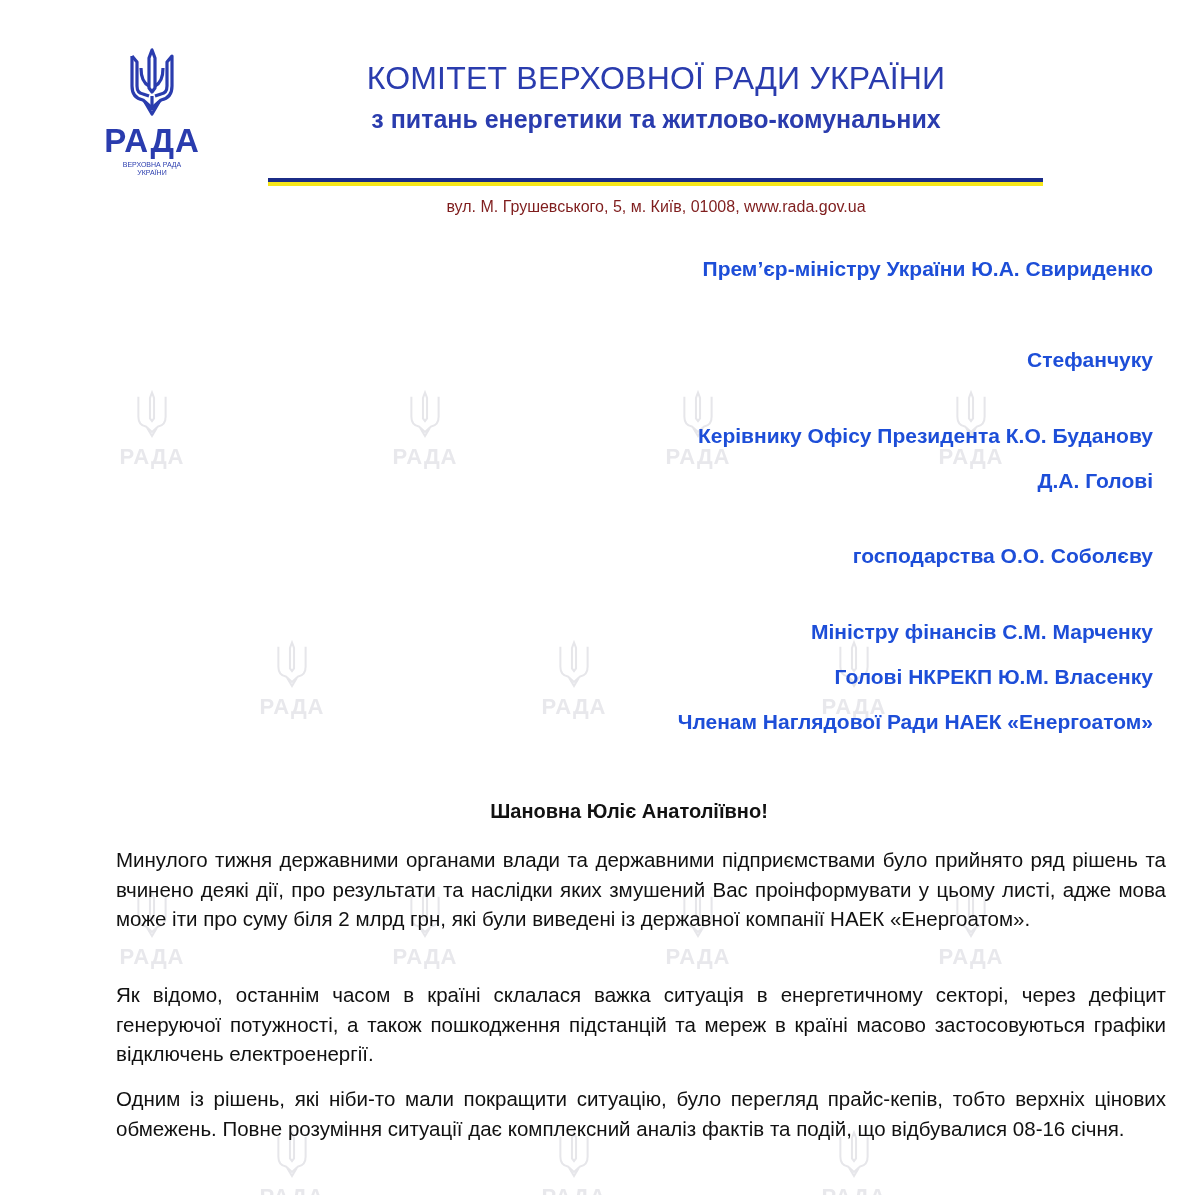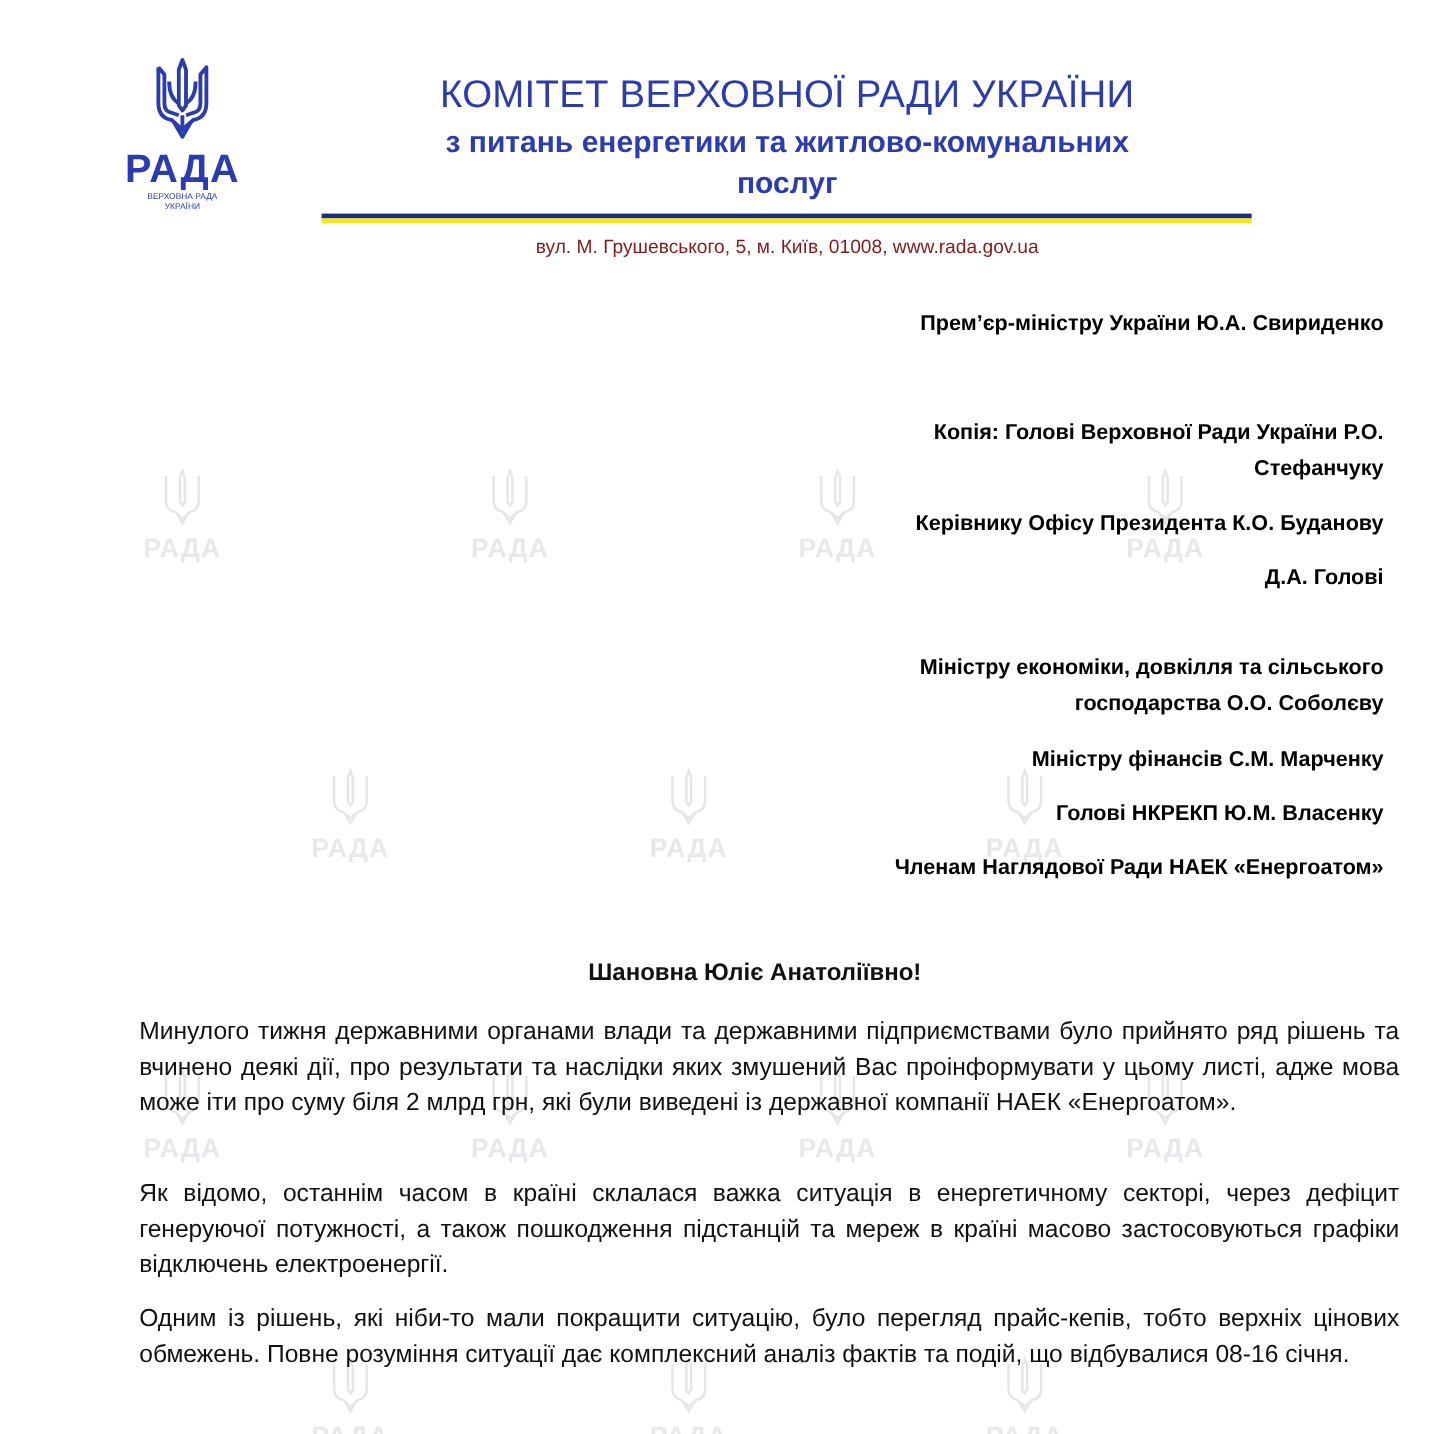--- a/index.html
+++ b/index.html
@@ -10,21 +10,21 @@
   .wm .wt { font-weight: bold; font-size: 22px; letter-spacing: 1px; color: #e6e6ea; margin-top: 4px; }
   .logo { position: absolute; left: 100px; top: 48px; width: 104px; text-align: center; color: #2a3cae; }
   .logo .rada { font-weight: bold; font-size: 33px; letter-spacing: 1px; margin-top: 6px; line-height: 1; }
   .logo .sub { font-size: 7px; line-height: 8px; margin-top: 4px; text-transform: uppercase; }
   .hdr { position: absolute; left: 268px; width: 776px; text-align: center; color: #2a3cae; }
   .hdr .t1 { position: absolute; top: 60px; left: 0; right: 0; font-weight: normal; font-size: 32px; letter-spacing: 0.2px; }
   .hdr .t2 { position: absolute; top: 102px; left: 0; right: 0; font-weight: bold; font-size: 25px; line-height: 34px; }
   .stripe-blue { position: absolute; left: 268px; top: 178px; width: 775px; height: 4px; background: #1b2c87; }
   .stripe-yellow { position: absolute; left: 268px; top: 182px; width: 775px; height: 4px; background: #f6e61a; }
   .addr { position: absolute; top: 198px; left: 268px; width: 776px; text-align: center; font-size: 16px; color: #7f1d1d; }
-  .recip { position: absolute; right: 47px; width: 650px; text-align: right; font-weight: bold; font-size: 18px; line-height: 30px; color: #000000; }
+  .recip { position: absolute; right: 47px; width: 650px; text-align: right; font-weight: bold; font-size: 21px; line-height: 30px; color: #1d4ed8; }
   .salut { position: absolute; top: 800px; left: 0; width: 1258px; text-align: center; font-weight: bold; font-size: 20px; }
   .para { position: absolute; left: 104px; width: 1050px; font-size: 20.5px; line-height: 29.5px; text-align: justify; color: #111; margin-left: 12px; }
 </style>
 </head>
 <body>
 
 <div id="wm-layer">
     <div class="wm" style="left: 107px; top: 390px;">
       <svg class="tr" width="34" height="50" viewBox="0 0 50 70">
         <g fill="none" stroke="#e4e4e8" stroke-width="3">
@@ -181,38 +181,35 @@
   </svg>
   <div class="rada">РАДА</div>
   <div class="sub">Верховна Рада</div>
   <div class="sub" style="margin-top:0">України</div>
 </div>
 
 <div class="hdr">
   <div class="t1">КОМІТЕТ ВЕРХОВНОЇ РАДИ УКРАЇНИ</div>
   <div class="t2">
     <div>з питань енергетики та житлово-комунальних</div>
-    <div>послуг</div>
   </div>
 </div>
 <div class="stripe-blue"></div>
 <div class="stripe-yellow"></div>
 <div class="addr">вул. М. Грушевського, 5, м. Київ, 01008,  www.rada.gov.ua</div>
 
 <div class="recip" style="top:254px;">Прем’єр-міністру України Ю.А. Свириденко</div>
 <div class="recip" style="top:345px;">
-  <div>Копія: Голові Верховної Ради України Р.О.</div>
   <div>Стефанчуку</div>
 </div>
 <div class="recip" style="top:421px;">Керівнику Офісу Президента К.О. Буданову</div>
 <div class="recip" style="top:466px;">
   <div>Д.А. Голові</div>
 </div>
 <div class="recip" style="top:541px;">
-  <div>Міністру економіки, довкілля та сільського</div>
   <div>господарства О.О. Соболєву</div>
 </div>
 <div class="recip" style="top:617px;">Міністру фінансів С.М. Марченку</div>
 <div class="recip" style="top:662px;">Голові НКРЕКП Ю.М. Власенку</div>
 <div class="recip" style="top:707px;">Членам Наглядової Ради НАЕК «Енергоатом»</div>
 
 <div class="salut">Шановна Юліє Анатоліївно!</div>
 <div class="para" style="top:845px;">Минулого тижня державними органами влади та державними підприємствами було прийнято ряд рішень та вчинено деякі дії, про результати та наслідки яких змушений Вас проінформувати у цьому листі, адже мова може іти про суму біля 2 млрд грн, які були виведені із державної компанії НАЕК «Енергоатом».</div>
 <div class="para" style="top:980px;">Як відомо, останнім часом в країні склалася важка ситуація в енергетичному секторі, через дефіцит генеруючої потужності, а також пошкодження підстанцій та мереж в країні масово застосовуються графіки відключень електроенергії.</div>
 <div class="para" style="top:1084px;">Одним із рішень, які ніби-то мали покращити ситуацію, було перегляд прайс-кепів, тобто верхніх цінових обмежень. Повне розуміння ситуації дає комплексний аналіз фактів та подій, що відбувалися 08-16 січня.</div>

